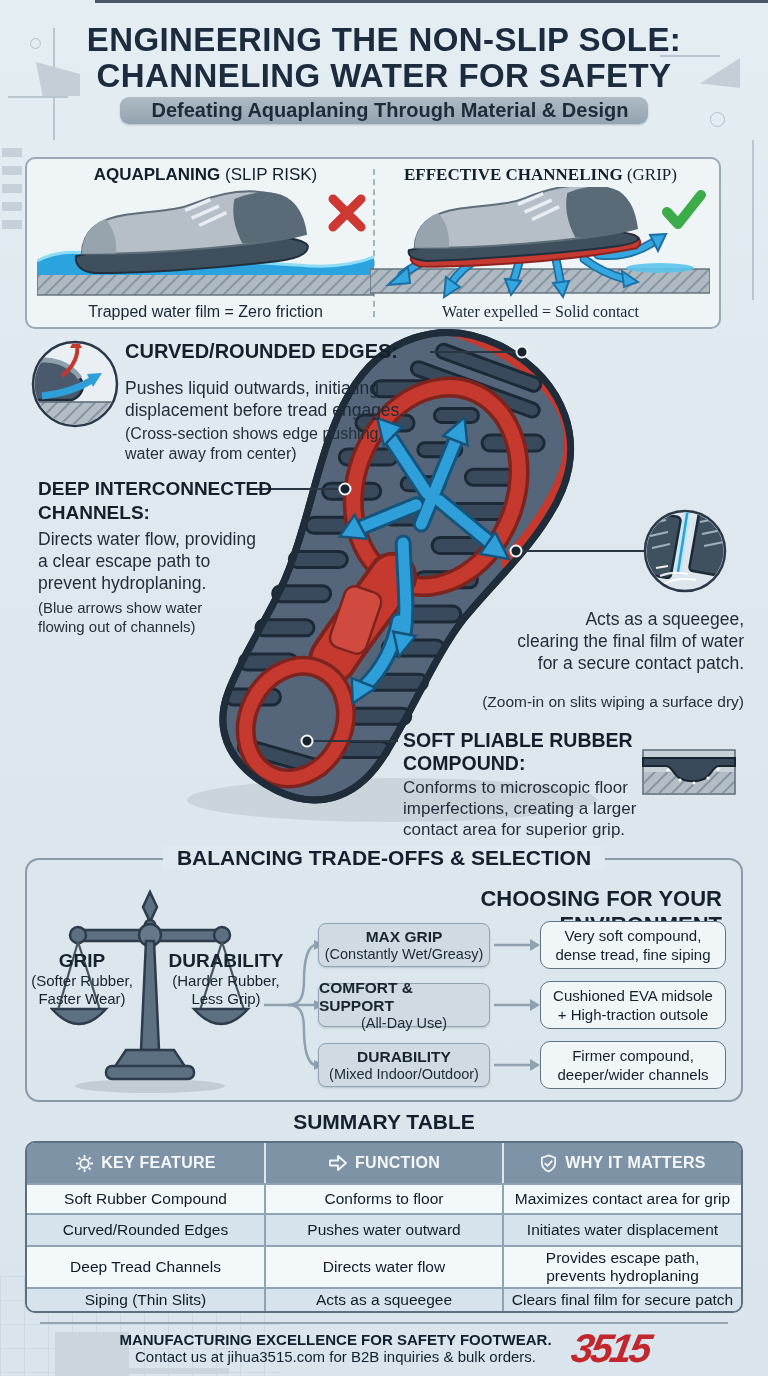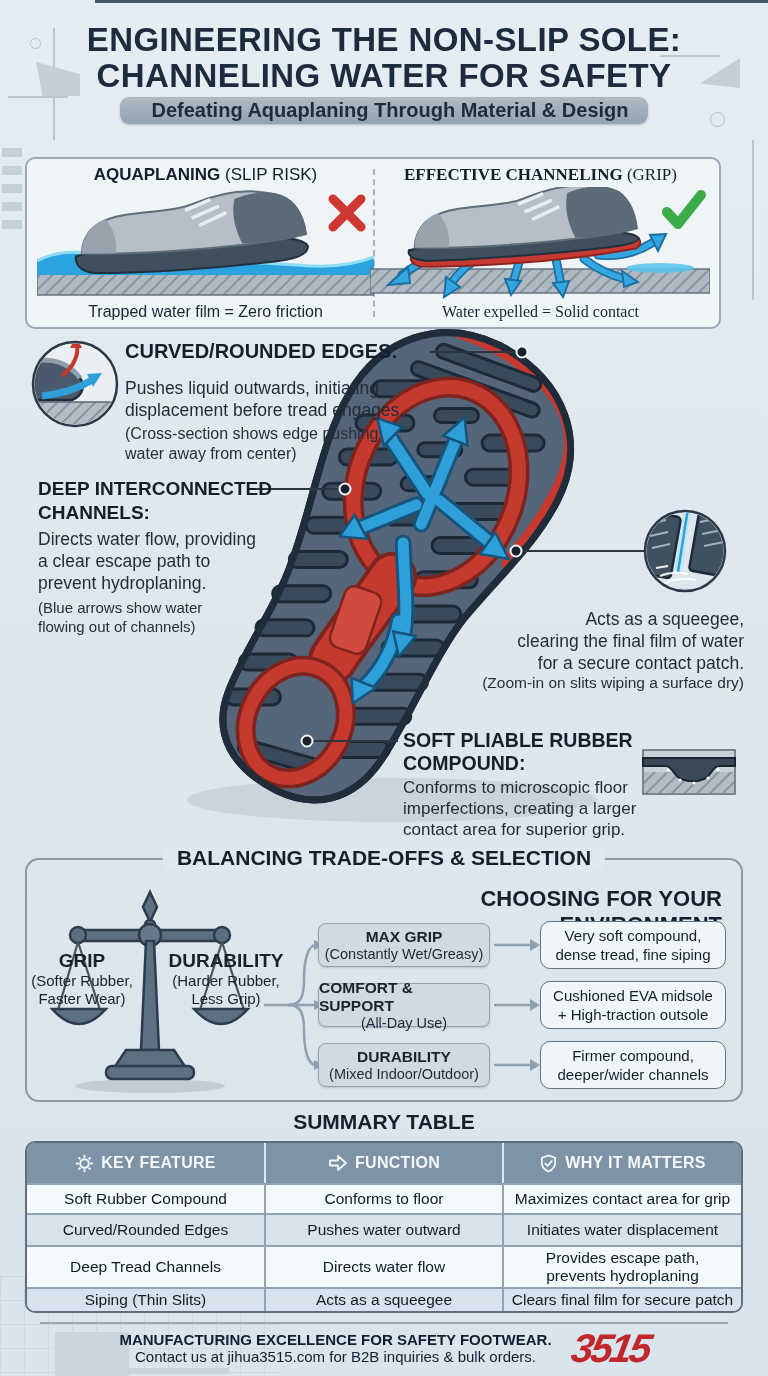--- a/index.html
+++ b/index.html
@@ -356,21 +356,21 @@
 a clear escape path to
 prevent hydroplaning.</div>
     <div class="co-note pre" style="font-size:15px;line-height:19px;margin-top:4px;">(Blue arrows show water
 flowing out of channels)</div>
   </div>
 
   <div class="abs" style="right:24px;top:606px;width:300px;text-align:right;">
     <div class="co-body pre" style="font-size:17.5px;line-height:22px;margin-top:2px;">Acts as a squeegee,
 clearing the final film of water
 for a secure contact patch.</div>
-    <div class="co-note" style="font-size:15.5px;margin-top:0;">(Zoom-in on slits wiping a surface dry)</div>
+    <div class="co-note" style="font-size:15.5px;margin-top:19px;">(Zoom-in on slits wiping a surface dry)</div>
   </div>
 
   <div class="abs" style="left:403px;top:729px;width:340px;">
     <div class="co-title" style="font-size:19.5px;">SOFT PLIABLE RUBBER COMPOUND:</div>
     <div class="co-body pre" style="font-size:17px;line-height:21px;margin-top:2px;width:236px;">Conforms to microscopic floor
 imperfections, creating a larger
 contact area for superior grip.</div>
   </div>
 
   <div class="abs tradeoffs"></div>

